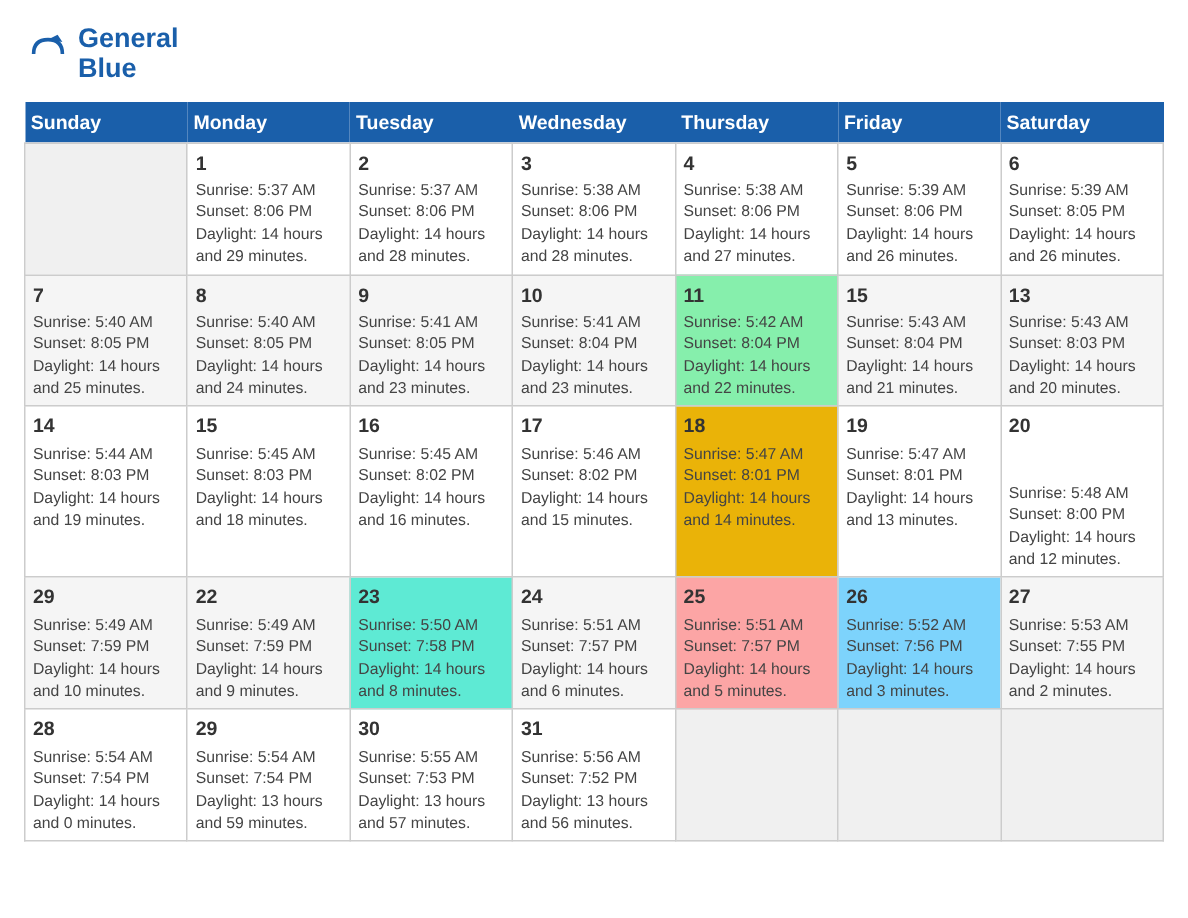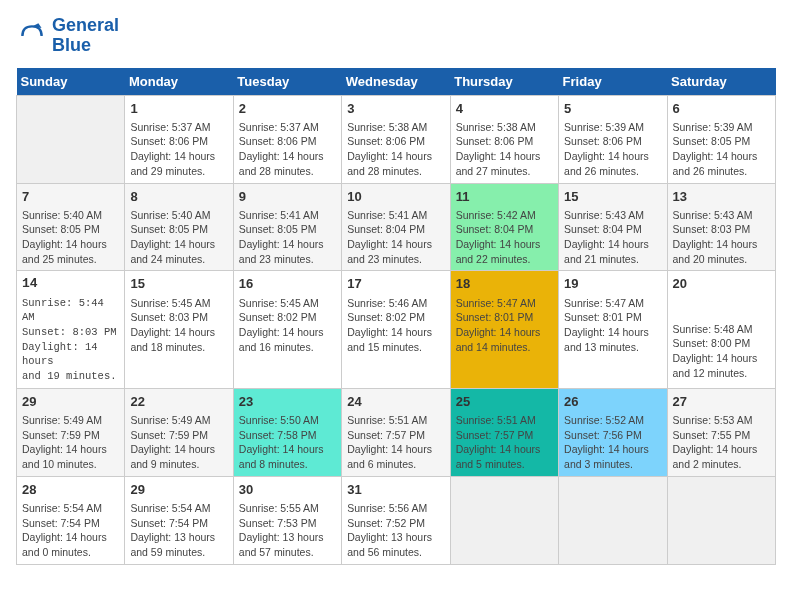--- a/index.html
+++ b/index.html
@@ -212,21 +212,21 @@
         </td>
         <td style="background-color: rgb(245, 245, 245);">
           <span class="day-number">13</span>
           <div class="cell-content" style="white-space: pre-line;">Sunrise: 5:43 AM
 Sunset: 8:03 PM
 Daylight: 14 hours
 and 20 minutes.</div>
         </td>
       </tr>
       <tr>
-        <td style="background-color: rgb(255, 255, 255); font-family: Liberation Mono, monospace;">
+        <td style="background-color: rgb(255, 255, 255);">
           <span class="day-number">14</span>
           <div class="cell-content" style="white-space: pre-line;">Sunrise: 5:44 AM
 Sunset: 8:03 PM
 Daylight: 14 hours
 and 19 minutes.</div>
         </td>
         <td style="background-color: rgb(255, 255, 255);">
           <span class="day-number">15</span>
           <div class="cell-content" style="white-space: pre-line;">Sunrise: 5:45 AM
 Sunset: 8:03 PM
@@ -291,21 +291,21 @@
 Daylight: 14 hours
 and 8 minutes.</div>
         </td>
         <td style="background-color: rgb(245, 245, 245); margin-left: 40px;">
           <span class="day-number">24</span>
           <div class="cell-content" style="white-space: pre-line;">Sunrise: 5:51 AM
 Sunset: 7:57 PM
 Daylight: 14 hours
 and 6 minutes.</div>
         </td>
-        <td style="background-color: #14b8a6; margin-top: 17px;">
+        <td style="background-color: #fca5a5; margin-top: 17px;">
           <span class="day-number">25</span>
           <div class="cell-content" style="white-space: pre-line;">Sunrise: 5:51 AM
 Sunset: 7:57 PM
 Daylight: 14 hours
 and 5 minutes.</div>
         </td>
         <td style="background-color: #7dd3fc;">
           <span class="day-number">26</span>
           <div class="cell-content" style="white-space: pre-line;">Sunrise: 5:52 AM
 Sunset: 7:56 PM

